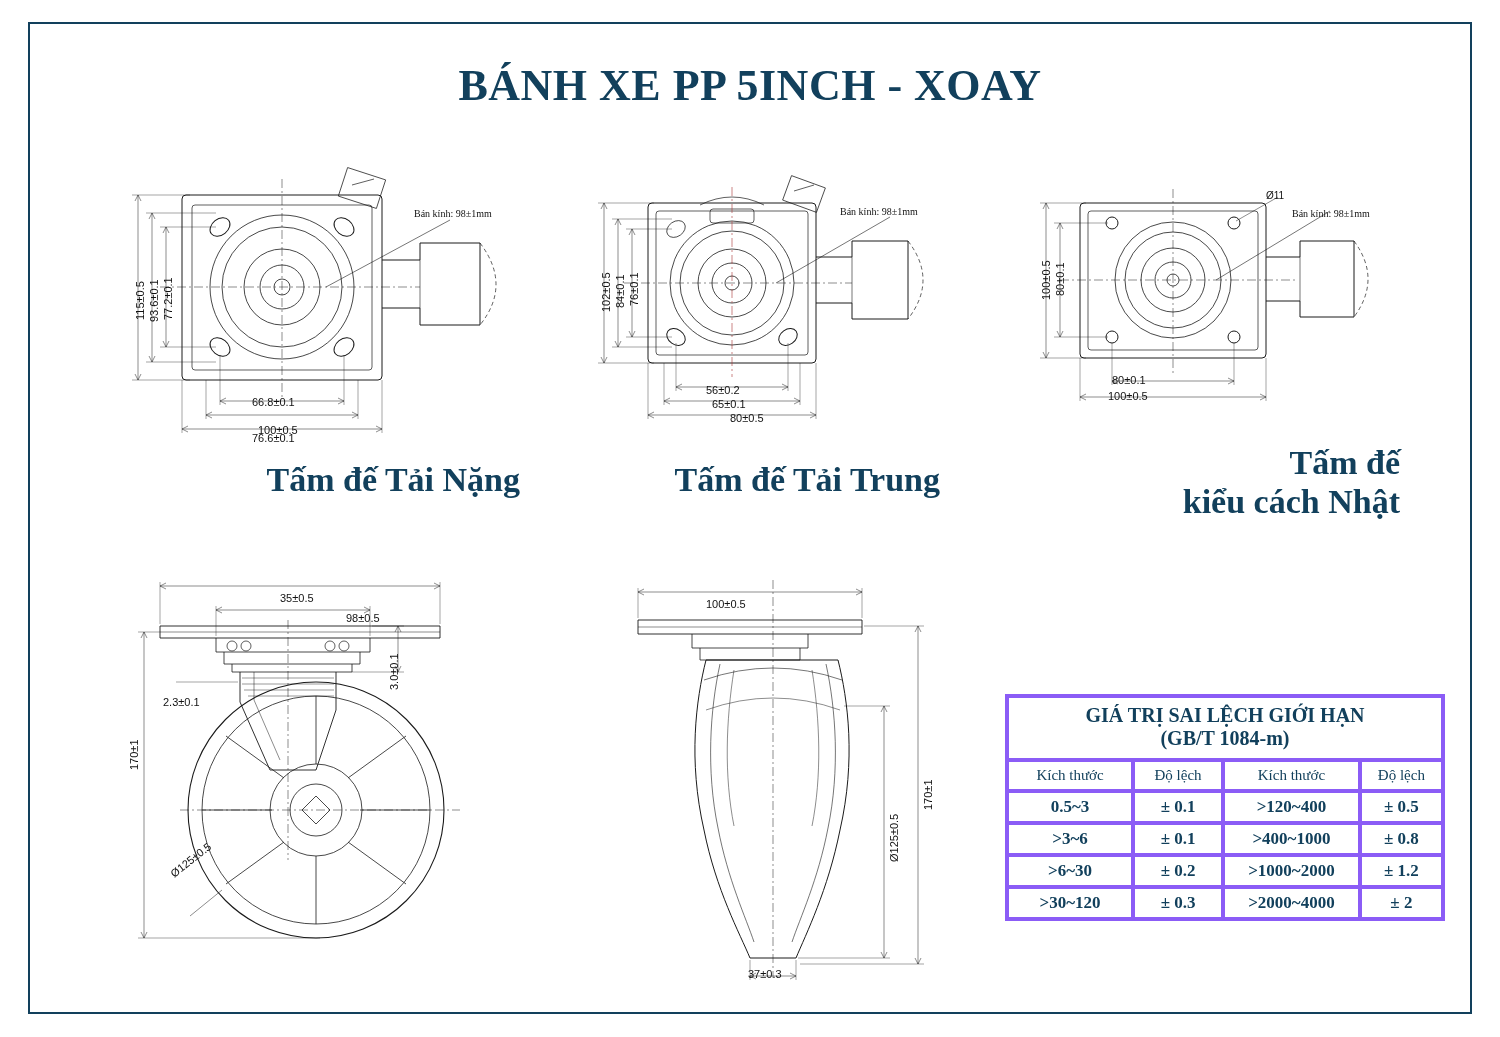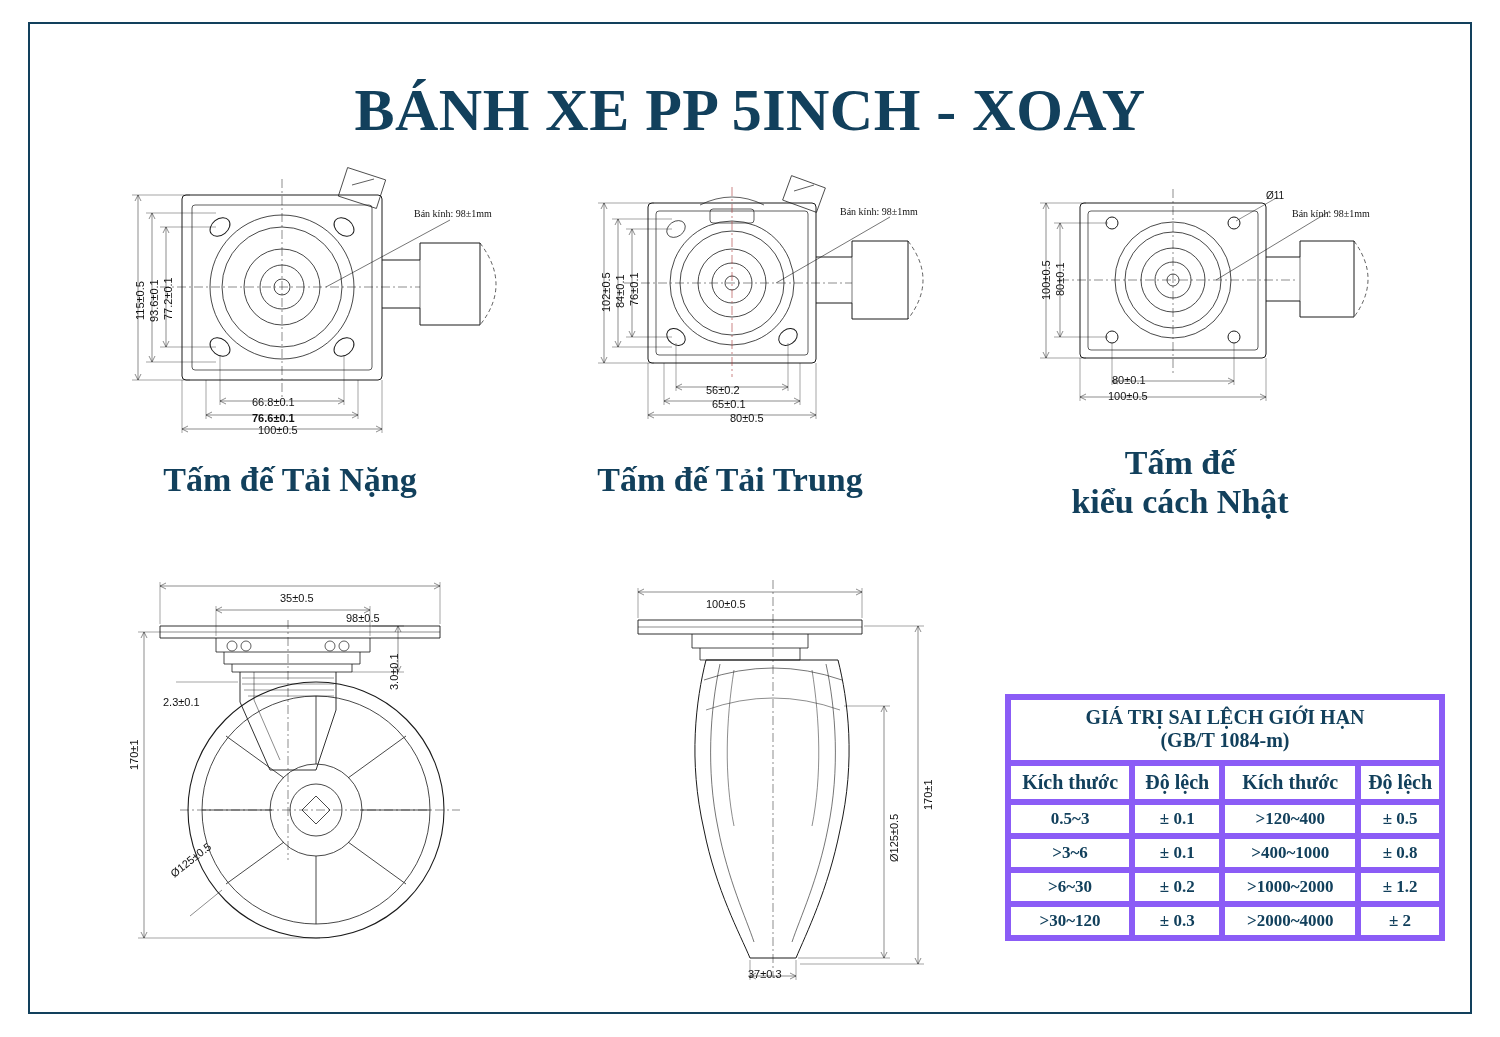--- a/index.html
+++ b/index.html
@@ -25,36 +25,36 @@
     left: 28px;
     top: 22px;
     width: 1444px;
     height: 992px;
     border: 2px solid #12405c;
     box-sizing: border-box;
   }
   .title {
     position: absolute;
     left: 0;
-    top: 76px;
+    top: 60px;
     width: 1500px;
     text-align: center;
     font-family: "Liberation Serif", serif;
     font-weight: bold;
-    font-size: 60px;
+    font-size: 44px;
     letter-spacing: 0.5px;
     color: #12405c;
   }
   .caption {
     position: absolute;
     font-family: "Liberation Serif", serif;
     font-weight: bold;
     font-size: 34px;
     color: #12405c;
-    text-align: center;
+    text-align: right;
     line-height: 1.15;
   }
   .cap1 { left: 60px;  top: 460px; width: 460px; }
   .cap2 { left: 520px; top: 460px; width: 420px; }
   .cap3 { left: 960px; top: 443px; width: 440px; }
 
   .dimlabel {
     position: absolute;
     font-family: "Liberation Sans", sans-serif;
     font-size: 11px;
@@ -82,34 +82,34 @@
   
   .tol-table {
     position: absolute;
     left: 1005px;
     top: 694px;
     width: 440px;
     border-collapse: collapse;
     background: #fff;
   }
   .tol-table td, .tol-table th {
-    border: 6px solid #8b5cf6;
+    border: 4px solid #8b5cf6;
     text-align: center;
     font-family: "Liberation Serif", serif;
     color: #12405c;
   }
   .tol-table .head {
     font-weight: bold;
     font-size: 20px;
     padding: 6px 4px 8px 4px;
     line-height: 1.15;
   }
   .tol-table .colhead {
-    font-weight: bold;
-    font-size: 20px;
+    font-weight: normal;
+    font-size: 15px;
     padding: 5px 2px;
   }
   .tol-table .cell {
     font-weight: bold;
     font-size: 17px;
     padding: 4px 2px;
   }
 </style>
 </head>
 <body>
@@ -190,21 +190,21 @@
         </g>
 
         <path d="M206 122 L330 55" stroke-width="0.6"></path>
       </g>
     </svg>
   </div>
   <div class="dimlabel vert" style="left:134px; top:320px;">115±0.5</div>
   <div class="dimlabel vert" style="left:148px; top:322px;">93.6±0.1</div>
   <div class="dimlabel vert" style="left:162px; top:320px;">77.2±0.1</div>
   <div class="dimlabel" style="left:252px; top:396px;">66.8±0.1</div>
-  <div class="dimlabel" style="left:252px; top:412px;font-weight:bold;">76.6±0.1</div>
+  <div class="dimlabel" style="left:252px; top:432px;">76.6±0.1</div>
   <div class="dimlabel" style="left:258px; top:424px;">100±0.5</div>
   <div class="note" style="left:414px; top:208px;">Bán kính: 98±1mm</div>
   <div class="caption cap1">Tấm đế Tải Nặng</div>
 
   <div class="dwg" style="left:590px; top:165px;">
     <svg width="400" height="280" viewBox="0 0 400 280">
       <g stroke="#1a1a1a" fill="none" stroke-width="1">
         <rect x="58" y="38" width="168" height="160" rx="4"></rect>
         <rect x="66" y="46" width="152" height="144" rx="3" stroke-width="0.7"></rect>
         <circle cx="142" cy="118" r="62" stroke-width="0.8"></circle>

